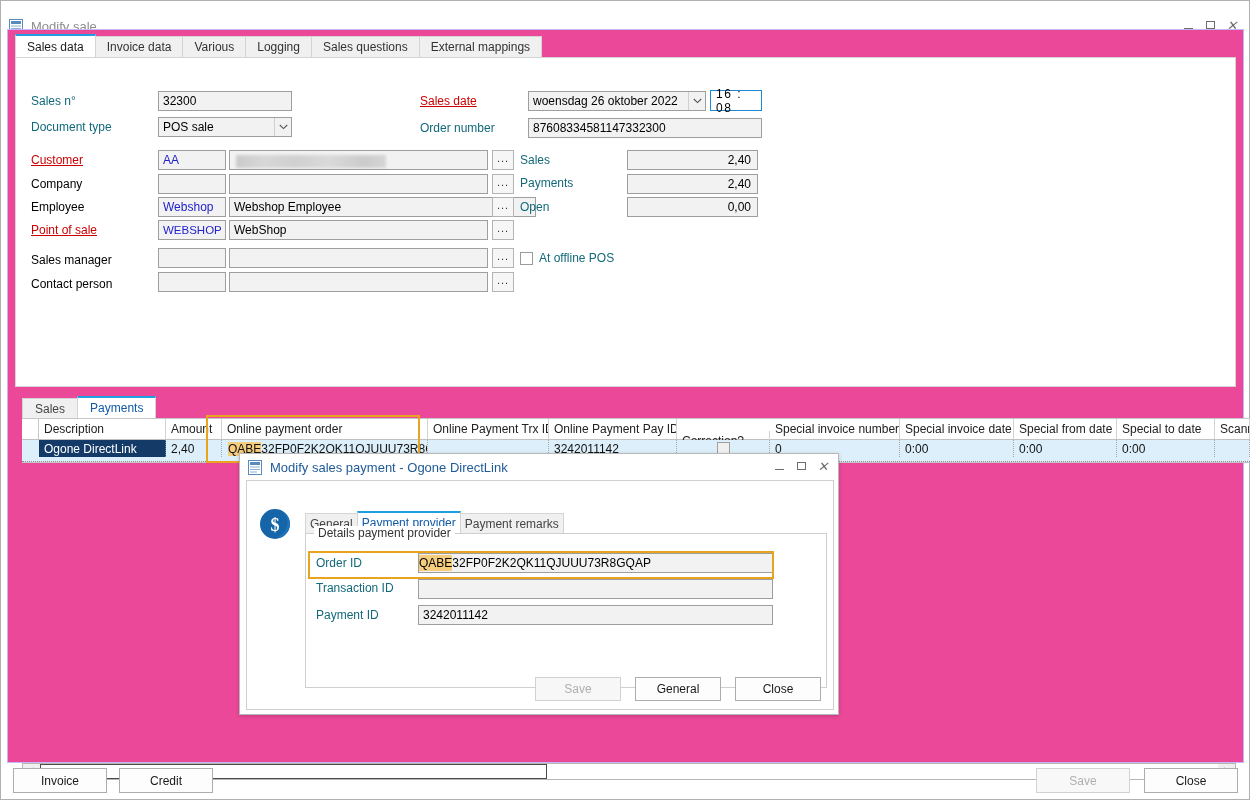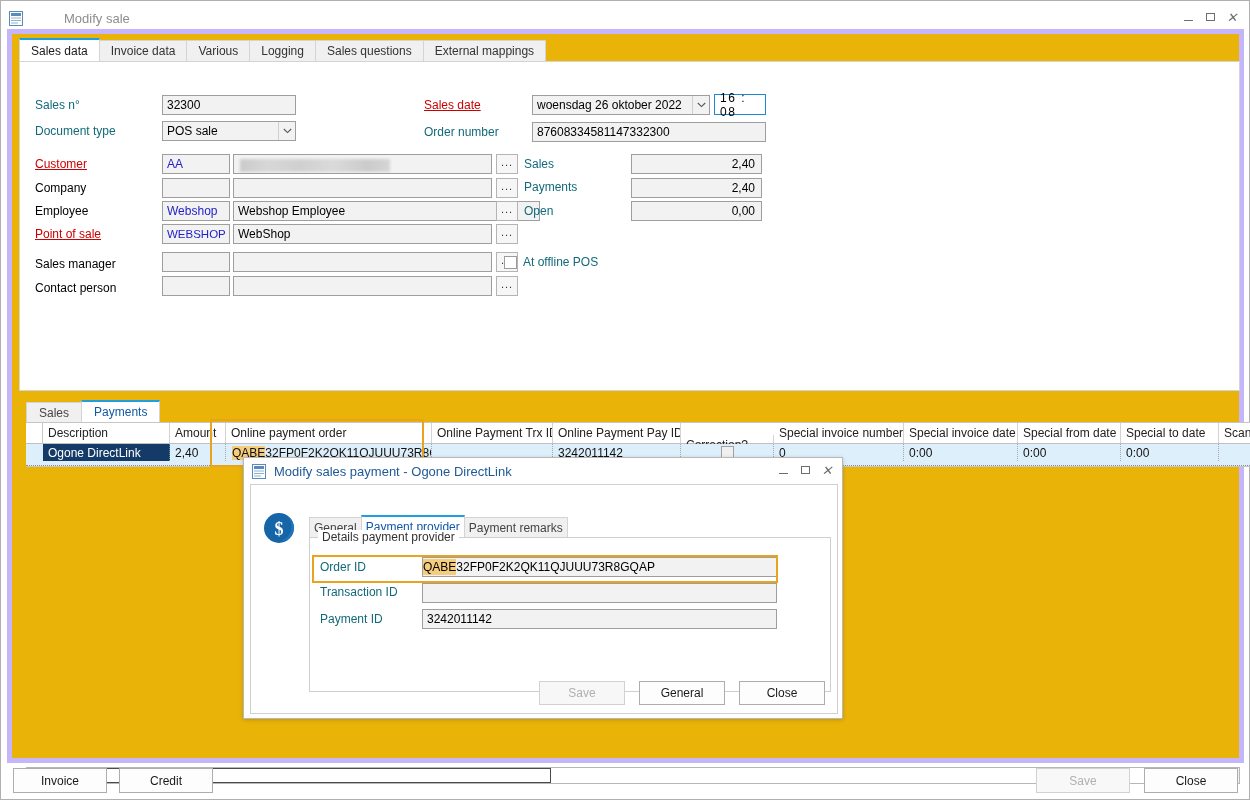--- a/index.html
+++ b/index.html
@@ -14,23 +14,23 @@
   }
   .app {
     position: relative;
     width: 1250px; height: 800px;
     background: #ffffff;
     border: 1px solid #b0b0b0;
   }
 
   
   .titlebar {
-    position: absolute; left: 0; top: 4px; width: 1248px; height: 26px;
+    position: absolute; left: 0; top: 12px; width: 1248px; height: 26px;
     background: #ffffff;
-    display: flex; align-items: center; gap: 33px;
+    display: flex; align-items: center;
   }
   .titlebar .doc-icon {
     margin-left: 8px; width: 14px; height: 15px;
     position: relative;
   }
   .doc-icon svg { display: block; }
   .titlebar .title-text {
     margin-left: 8px; font-size: 13px; color: #8d8d8d;
   }
   .wincontrols {
@@ -41,21 +41,21 @@
     width: 22px; height: 20px; display: flex; align-items: center; justify-content: center;
     color: #6d6d6d; font-size: 12px; line-height: 1;
   }
   .wbtn .min-g { display:block; width:9px; height:1px; background:#6d6d6d; margin-top:6px;}
   .wbtn .max-g { display:block; width:9px; height:8px; border:1px solid #6d6d6d;}
   .wbtn .cls-g { display:block; font-size:13px; color:#6d6d6d; font-family:"Liberation Sans",sans-serif; }
 
   
   .content-panel {
     position: absolute; left: 6px; top: 28px; width: 1237px; height: 734px;
-    background: #eab308; border: 5px solid #c4b5fd;
+    background: #ec4899; border: 1px solid #c4b5fd;
   }
 
   
   .tabstrip {
     position: absolute; left: 7px; top: 4px; height: 24px;
     display: flex; align-items: flex-end;
   }
   .tab {
     height: 22px; padding: 0 11px; display: flex; align-items: center;
     border: 1px solid #d4d4d4; background: #f0f0f0; color: #333;
@@ -360,21 +360,21 @@
 
       <div class="lbl teal" style="left:504px; top:95px;">Sales</div>
       <div class="fld num" style="left:611px; top:92px; width:131px;">2,40</div>
 
       <div class="lbl teal" style="left:504px; top:118px;">Payments</div>
       <div class="fld num" style="left:611px; top:116px; width:131px;">2,40</div>
 
       <div class="lbl teal" style="left:504px; top:142px;">Open</div>
       <div class="fld num" style="left:611px; top:139px; width:131px;">0,00</div>
 
-      <div class="chk-row" style="left:484px; top:193px;">
+      <div class="chk-row" style="left:504px; top:193px;">
         <span class="chkbox"></span>
         <span class="lbl teal" style="position:relative; left:0; top:0;">At offline POS</span>
       </div>
     </div>
 
     <div class="tabstrip2">
       <div class="tab2">Sales</div>
       <div class="tab2 active">Payments</div>
     </div>
 

